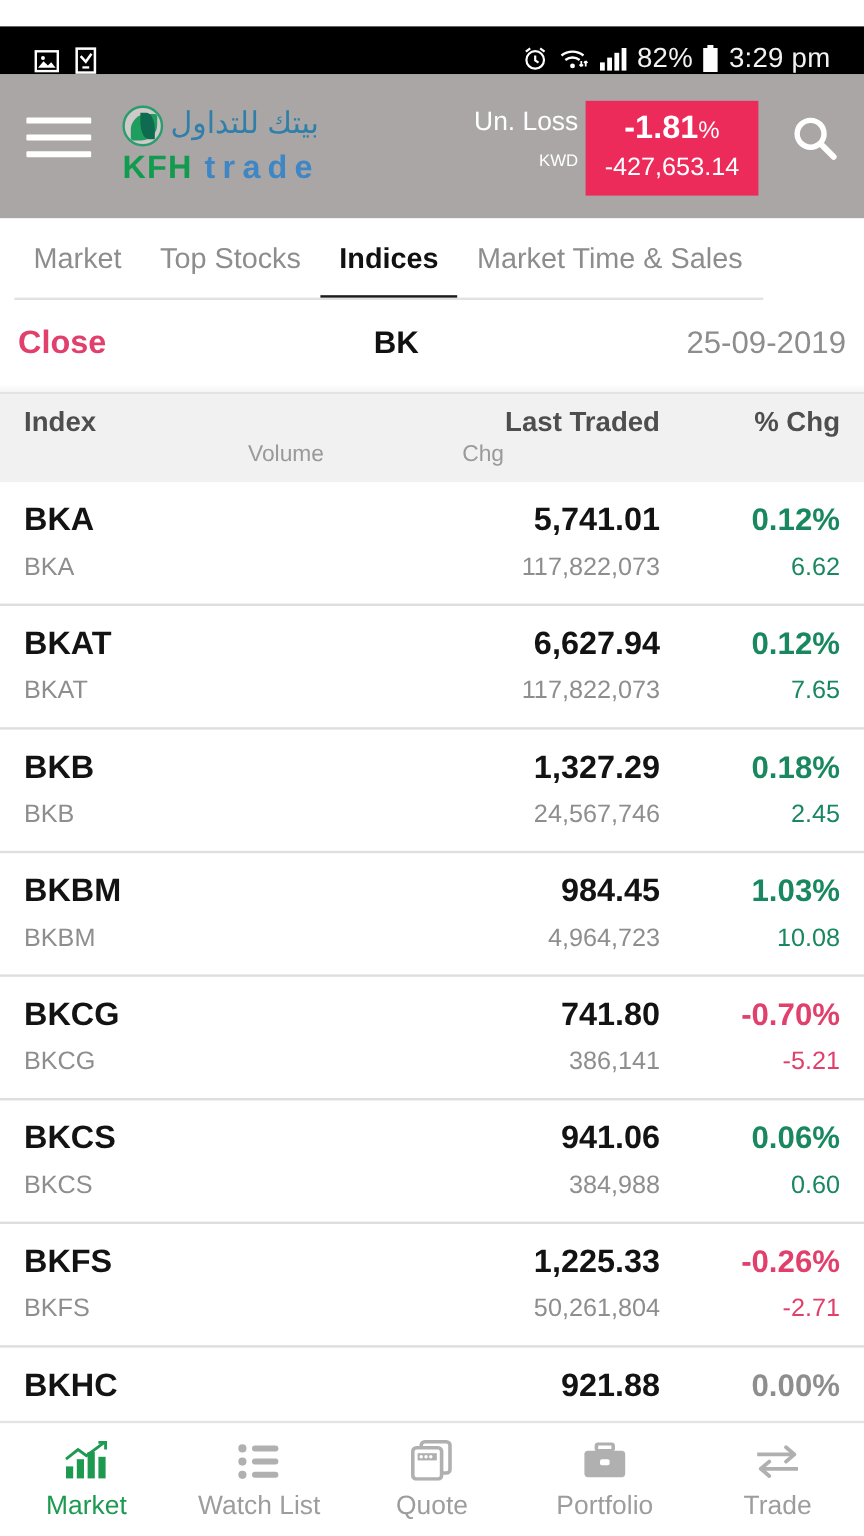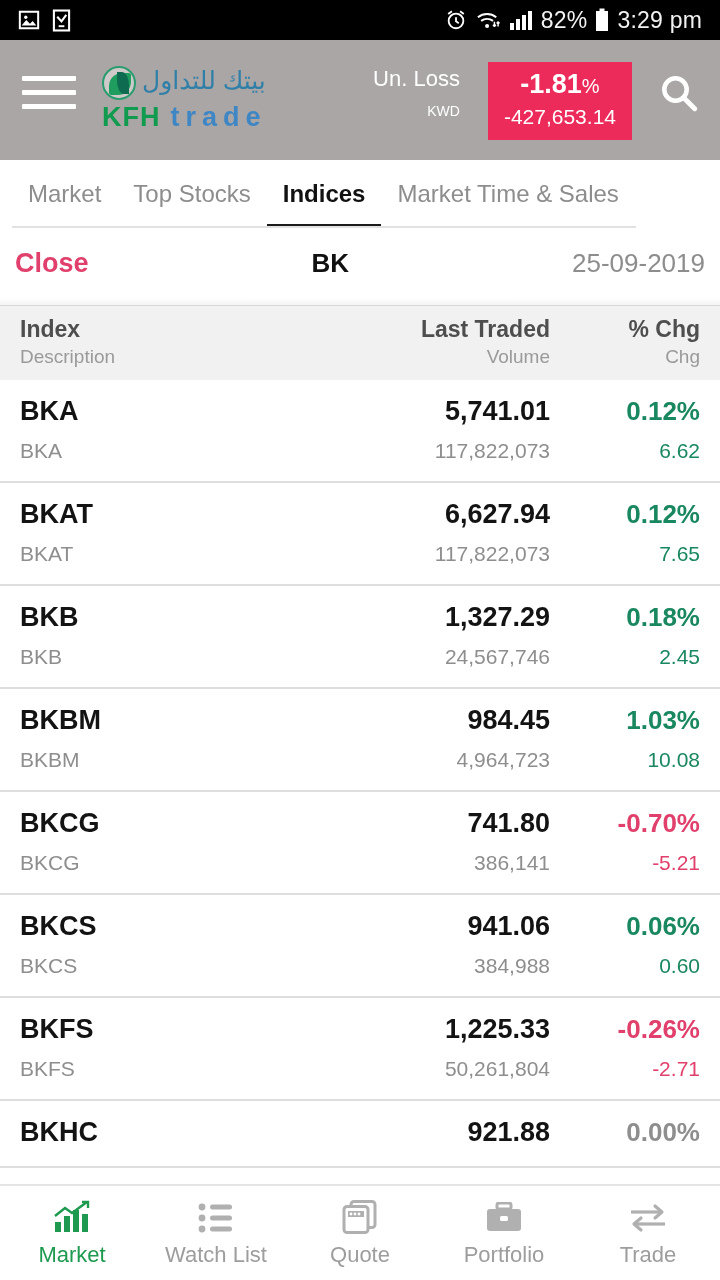--- a/index.html
+++ b/index.html
@@ -7,22 +7,23 @@
   body {
     font-family:"Liberation Sans", sans-serif;
     background:#ffffff;
     overflow:hidden;
     position:relative;
   }
 
   
   .statusbar {
     height:40px; background:#000000; color:#ffffff;
-    display:flex; align-items:center; padding:0 18px;
+    display:flex; align-items:flex-end; padding:0 28px;
     font-size:22px;
+    margin-top:22px;
   }
   .sb-left { display:flex; align-items:center; gap:12px; }
   .sb-right { margin-left:auto; display:flex; align-items:center; gap:8px; }
   .sb-text { font-size:23px; letter-spacing:.2px; color:#f2f2f2; }
   .sb-icon { display:inline-flex; align-items:center; }
 
   
   .appbar {
     height:120px; background:#aaa6a6;
     display:flex; align-items:flex-start; padding:18px 20px 0 22px;
@@ -45,21 +46,21 @@
   .logo-mark:after {
     content:""; position:absolute; left:13px; top:4px; width:12px; height:22px;
     background:#0f6b4f; border-radius:0 60% 0 60%;
   }
   .logo-ar { font-size:25px; color:#2f7fa8; direction:rtl; letter-spacing:0px; }
   .logo-bottom { font-size:27px; font-weight:bold; letter-spacing:1px; margin-top:2px; }
   .logo-kfh { color:#119b4e; }
   .logo-trade { color:#3f86c4; letter-spacing:6px; margin-left:10px; }
 
   .pnl { margin-left:auto; display:flex; align-items:flex-start; margin-top:4px; }
-  .pnl-labels { display:flex; flex-direction:column; align-items:flex-end; padding-right:28px; }
+  .pnl-labels { display:flex; flex-direction:column; align-items:flex-end; padding-right:6px; }
   .pnl-label { color:#ffffff; font-size:22px; line-height:34px; }
   .pnl-cur   { color:#ffffff; font-size:14px; line-height:30px; }
   .pnl-box {
     background:#ec2b5a; padding:6px 16px 8px 16px; min-width:124px;
     display:flex; flex-direction:column; align-items:center;
   }
   .pnl-pct { color:#ffffff; font-size:27px; font-weight:bold; line-height:32px; }
   .pnl-pct .sm { font-size:20px; font-weight:normal; }
   .pnl-val { color:#ffffff; font-size:21px; line-height:30px; }
 
@@ -251,21 +252,20 @@
 
 <div class="listshadow"></div>
 
 <div class="colhead">
   <div class="r1">
     <span class="c-idx ch-main">Index</span>
     <span class="c-last ch-main">Last Traded</span>
     <span class="c-chg ch-main">% Chg</span>
   </div>
   <div class="r2">
-    <span class="c-idx ch-sub">Description</span>
     <span class="c-last ch-sub">Volume</span>
     <span class="c-chg ch-sub">Chg</span>
   </div>
 </div>
 
 <div class="list">
 
   <div class="row">
     <div class="line">
       <span class="c-idx sym">BKA</span>

